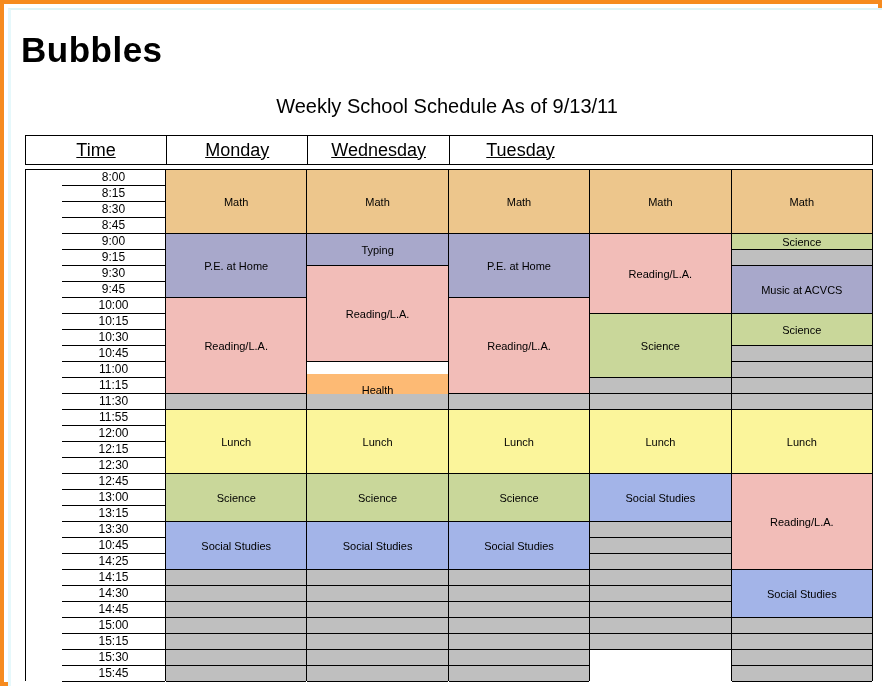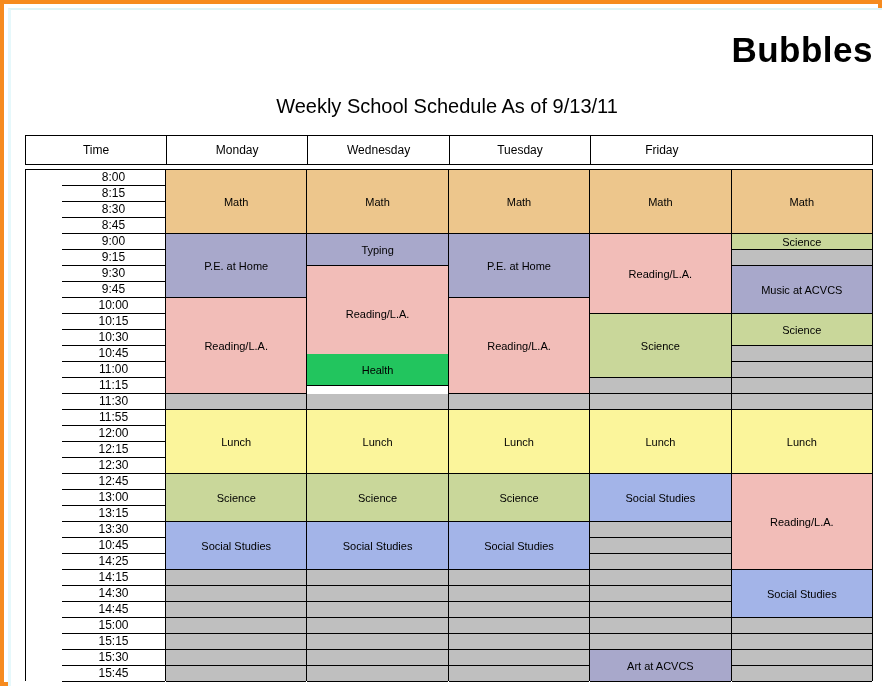--- a/index.html
+++ b/index.html
@@ -37,21 +37,21 @@
     left: 10px;
     top: 6px;
     width: 852px;
     height: 662px;
   }
   .title {
     position: absolute;
     left: 0;
     top: 14px;
     width: 852px;
-    text-align: right;
+    text-align: left;
     font-size: 35px;
     font-weight: bold;
     color: #000000;
     letter-spacing: 0.5px;
   }
   .subtitle {
     position: absolute;
     left: 0;
     top: 79px;
     width: 852px;
@@ -76,23 +76,24 @@
     box-sizing: border-box;
     border: 1px solid #000;
     background: #ffffff;
   }
   .hdr-cell {
     box-sizing: border-box;
     border-right: 1px solid #000;
     display: flex;
     align-items: center;
     justify-content: center;
-    font-size: 12px;
+    font-size: 18px;
     color: #000;
     background: #ffffff;
+    text-decoration: underline;
   }
   .hdr-cell:last-child { border-right: none; }
   .hdr-cell.time-col { width: 141px; }
   .hdr-cell.day-col  { width: 141.4px; }
 
   .body-area {
     position: absolute;
     left: 0;
     top: 34px;
     width: 848px;
@@ -163,21 +164,20 @@
 
       <div class="title">Bubbles</div>
       <div class="subtitle">Weekly School Schedule As of 9/13/11</div>
 
       <div class="grid">
         <div class="hdr-row" id="hdr-row">
             <div class="hdr-cell time-col">Time</div>
             <div class="hdr-cell day-col">Monday</div>
             <div class="hdr-cell day-col">Wednesday</div>
             <div class="hdr-cell day-col">Tuesday</div>
-            <div class="hdr-cell day-col">Friday</div>
           </div>
         <div class="body-area">
           <div class="time-col-wrap" id="time-col">
               <div class="time-cell">8:00</div>
               <div class="time-cell">8:15</div>
               <div class="time-cell">8:30</div>
               <div class="time-cell">8:45</div>
               <div class="time-cell">9:00</div>
               <div class="time-cell">9:15</div>
               <div class="time-cell">9:30</div>
@@ -233,21 +233,21 @@
               <div class="day-col-wrap" style="left: 282.4px;">
                 <div class="ev" style="top: 0px; height: 64px; background: rgb(237, 198, 140);">
                   <span>Math</span>
                 </div>
                 <div class="ev" style="top: 64px; height: 32px; background: rgb(168, 168, 203);">
                   <span>Typing</span>
                 </div>
                 <div class="ev" style="top: 96px; height: 96px; background: rgb(242, 189, 184);">
                   <span>Reading/L.A.</span>
                 </div>
-                <div class="ev" style="top: 184px; height: 32px; background: #22c55e;">
+                <div class="ev" style="top: 204px; height: 32px; background: #fdba74;">
                   <span>Health</span>
                 </div>
                 <div class="ev gray-run" style="top: 224px; height: 16px;"></div>
                 <div class="ev" style="top: 240px; height: 64px; background: rgb(251, 245, 155);">
                   <span>Lunch</span>
                 </div>
                 <div class="ev" style="top: 304px; height: 48px; background: rgb(201, 215, 154);">
                   <span>Science</span>
                 </div>
                 <div class="ev" style="top: 352px; height: 48px; background: rgb(163, 180, 232);">
@@ -288,23 +288,20 @@
                   <span>Science</span>
                 </div>
                 <div class="ev gray-run" style="top: 208px; height: 32px;"></div>
                 <div class="ev" style="top: 240px; height: 64px; background: rgb(251, 245, 155);">
                   <span>Lunch</span>
                 </div>
                 <div class="ev" style="top: 304px; height: 48px; background: rgb(163, 180, 232);">
                   <span>Social Studies</span>
                 </div>
                 <div class="ev gray-run" style="top: 352px; height: 128px;"></div>
-                <div class="ev" style="top: 480px; height: 32px; background: rgb(168, 168, 203);">
-                  <span>Art at ACVCS</span>
-                </div>
               </div>
               <div class="day-col-wrap" style="left: 706.6px;">
                 <div class="ev" style="top: 0px; height: 64px; background: rgb(237, 198, 140);">
                   <span>Math</span>
                 </div>
                 <div class="ev" style="top: 64px; height: 16px; background: rgb(201, 215, 154);">
                   <span>Science</span>
                 </div>
                 <div class="ev gray-run" style="top: 80px; height: 16px;"></div>
                 <div class="ev" style="top: 96px; height: 48px; background: rgb(168, 168, 203);">

